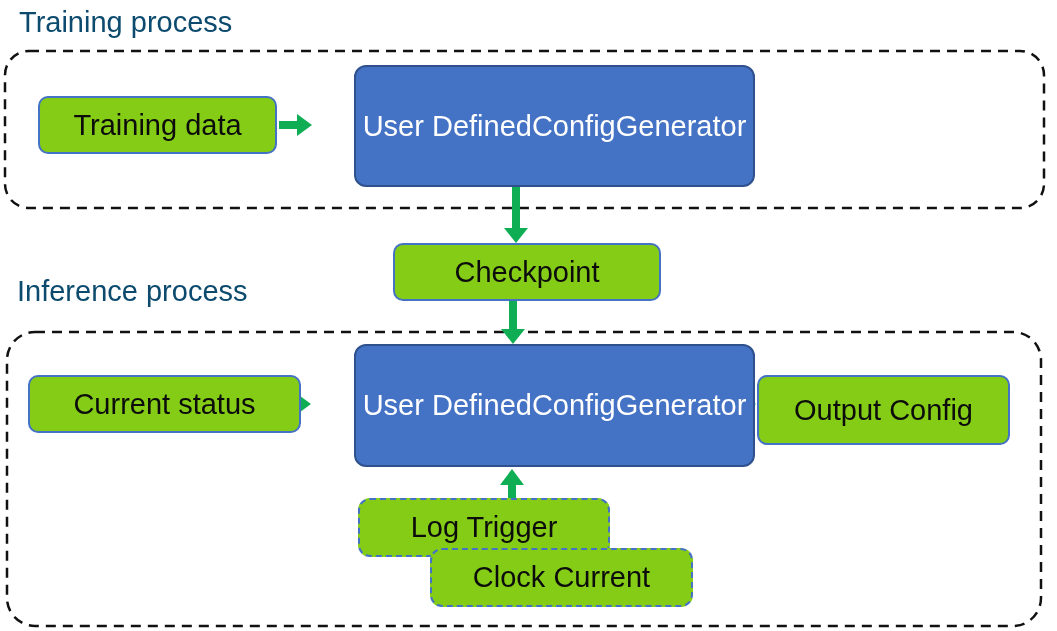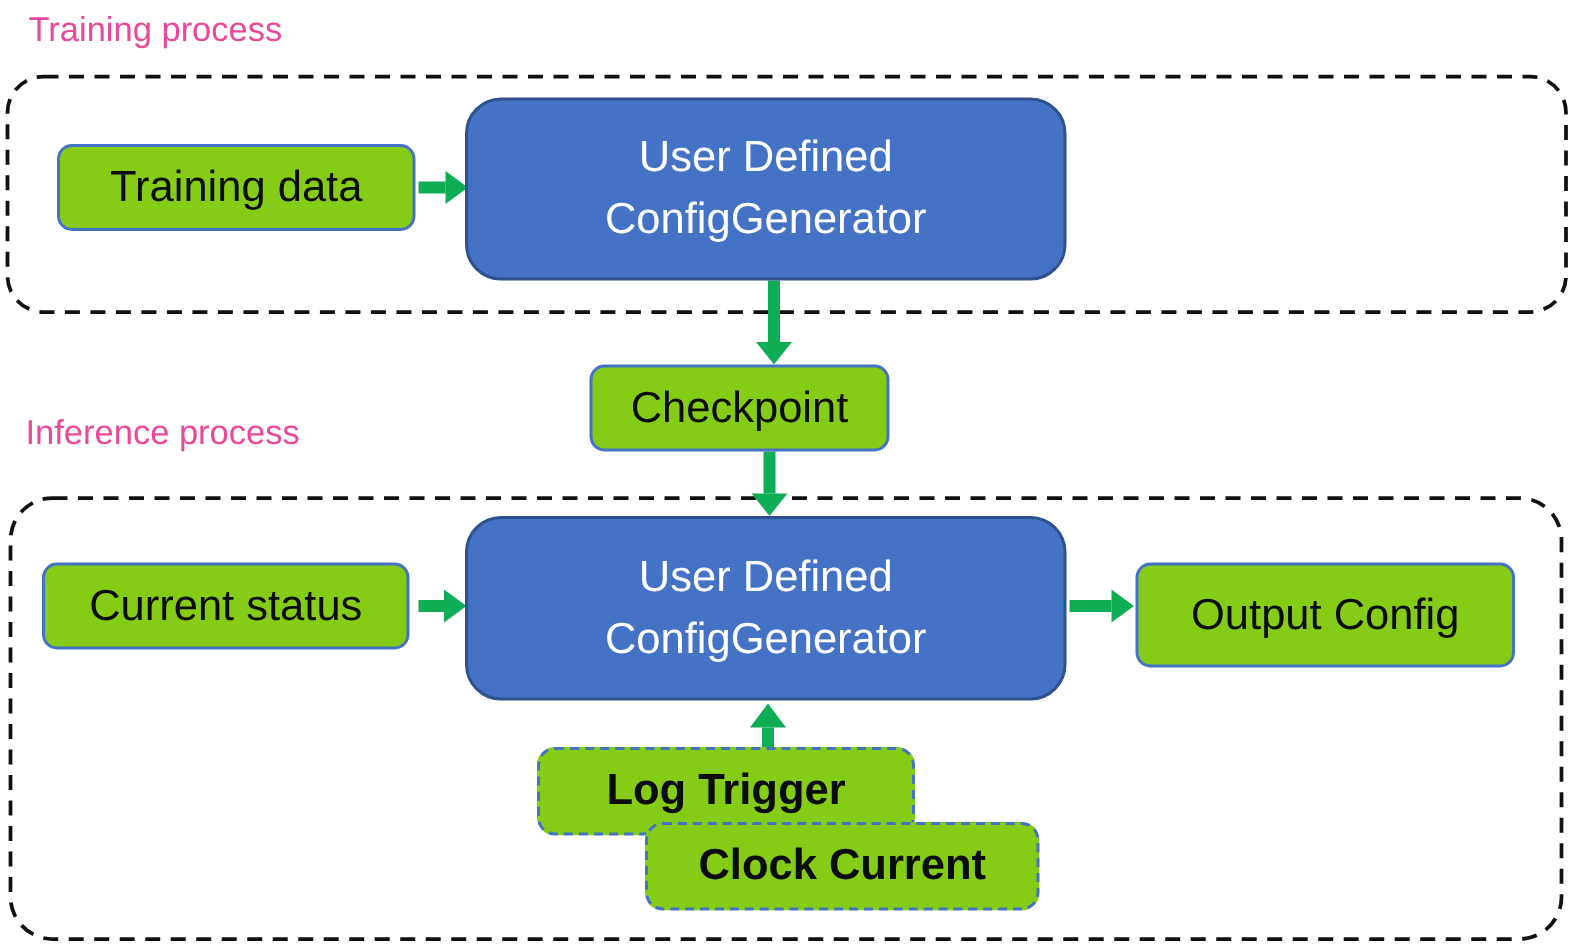--- a/index.html
+++ b/index.html
@@ -11,50 +11,50 @@
     font-family: "Liberation Sans", sans-serif;
     overflow: hidden;
   }
   .layer-svg {
     position: absolute;
     left: 0; top: 0;
     width: 1057px; height: 631px;
   }
   .section-title {
     position: absolute;
-    font-size: 23px;
-    color: #ec4899;
+    font-size: 29px;
+    color: #0c4a6e;
     white-space: nowrap;
   }
   .box {
     position: absolute;
     box-sizing: border-box;
     display: flex;
     align-items: center;
     justify-content: center;
     text-align: center;
     font-size: 29px;
     color: #0c0c0c;
     background: #84cc16;
     border: 2px solid var(--outline_blue);
     border-radius: 10px;
     white-space: nowrap;
   }
   .box.generator {
     background: var(--blue_fill);
     border: 2px solid var(--blue_border);
-    border-radius: 24px;
+    border-radius: 12px;
     color: #ffffff;
-    flex-direction: column;
+    flex-direction: row;
     line-height: 41px;
+    margin-left: 44px;
   }
   .box.trigger {
     border: 2px dashed var(--outline_blue);
     border-radius: 12px;
-    font-weight: bold;
   }
   .connectors { stroke: var(--arrow_green); }
   .connectors .head { fill: var(--arrow_green); stroke: none; }
   .connectors .shaft { stroke-width: 8; fill: none; }
   .frame {
     fill: none;
     stroke: var(--dash_black);
     stroke-width: 2.5;
     stroke-dasharray: 10 7;
   }
@@ -97,23 +97,23 @@
   <div class="section-title" style="left:19px; top:6px;">Training process</div>
   <div class="section-title" style="left:17px; top:275px;">Inference process</div>
 
   <div class="box" style="left:38px; top:96px; width:239px; height:58px;">Training data</div>
 
   <div class="box generator" style="left:310px; top:65px; width:401px; height:122px;">
     <span>User Defined</span>
     <span>ConfigGenerator</span>
   </div>
 
-  <div class="box" style="left:393px; top:243px; width:200px; height:58px;">Checkpoint</div>
+  <div class="box" style="left:393px; top:243px; width:268px; height:58px;">Checkpoint</div>
 
-  <div class="box" style="left:28px; top:375px; width:245px; height:58px;">Current status</div>
+  <div class="box" style="left:28px; top:375px; width:273px; height:58px;">Current status</div>
 
   <div class="box generator" style="left:310px; top:344px; width:401px; height:123px;">
     <span>User Defined</span>
     <span>ConfigGenerator</span>
   </div>
 
   <div class="box" style="left:757px; top:375px; width:253px; height:70px;">Output Config</div>
 
   <div class="box trigger" style="left:358px; top:498px; width:252px; height:59px;">Log Trigger</div>
 

